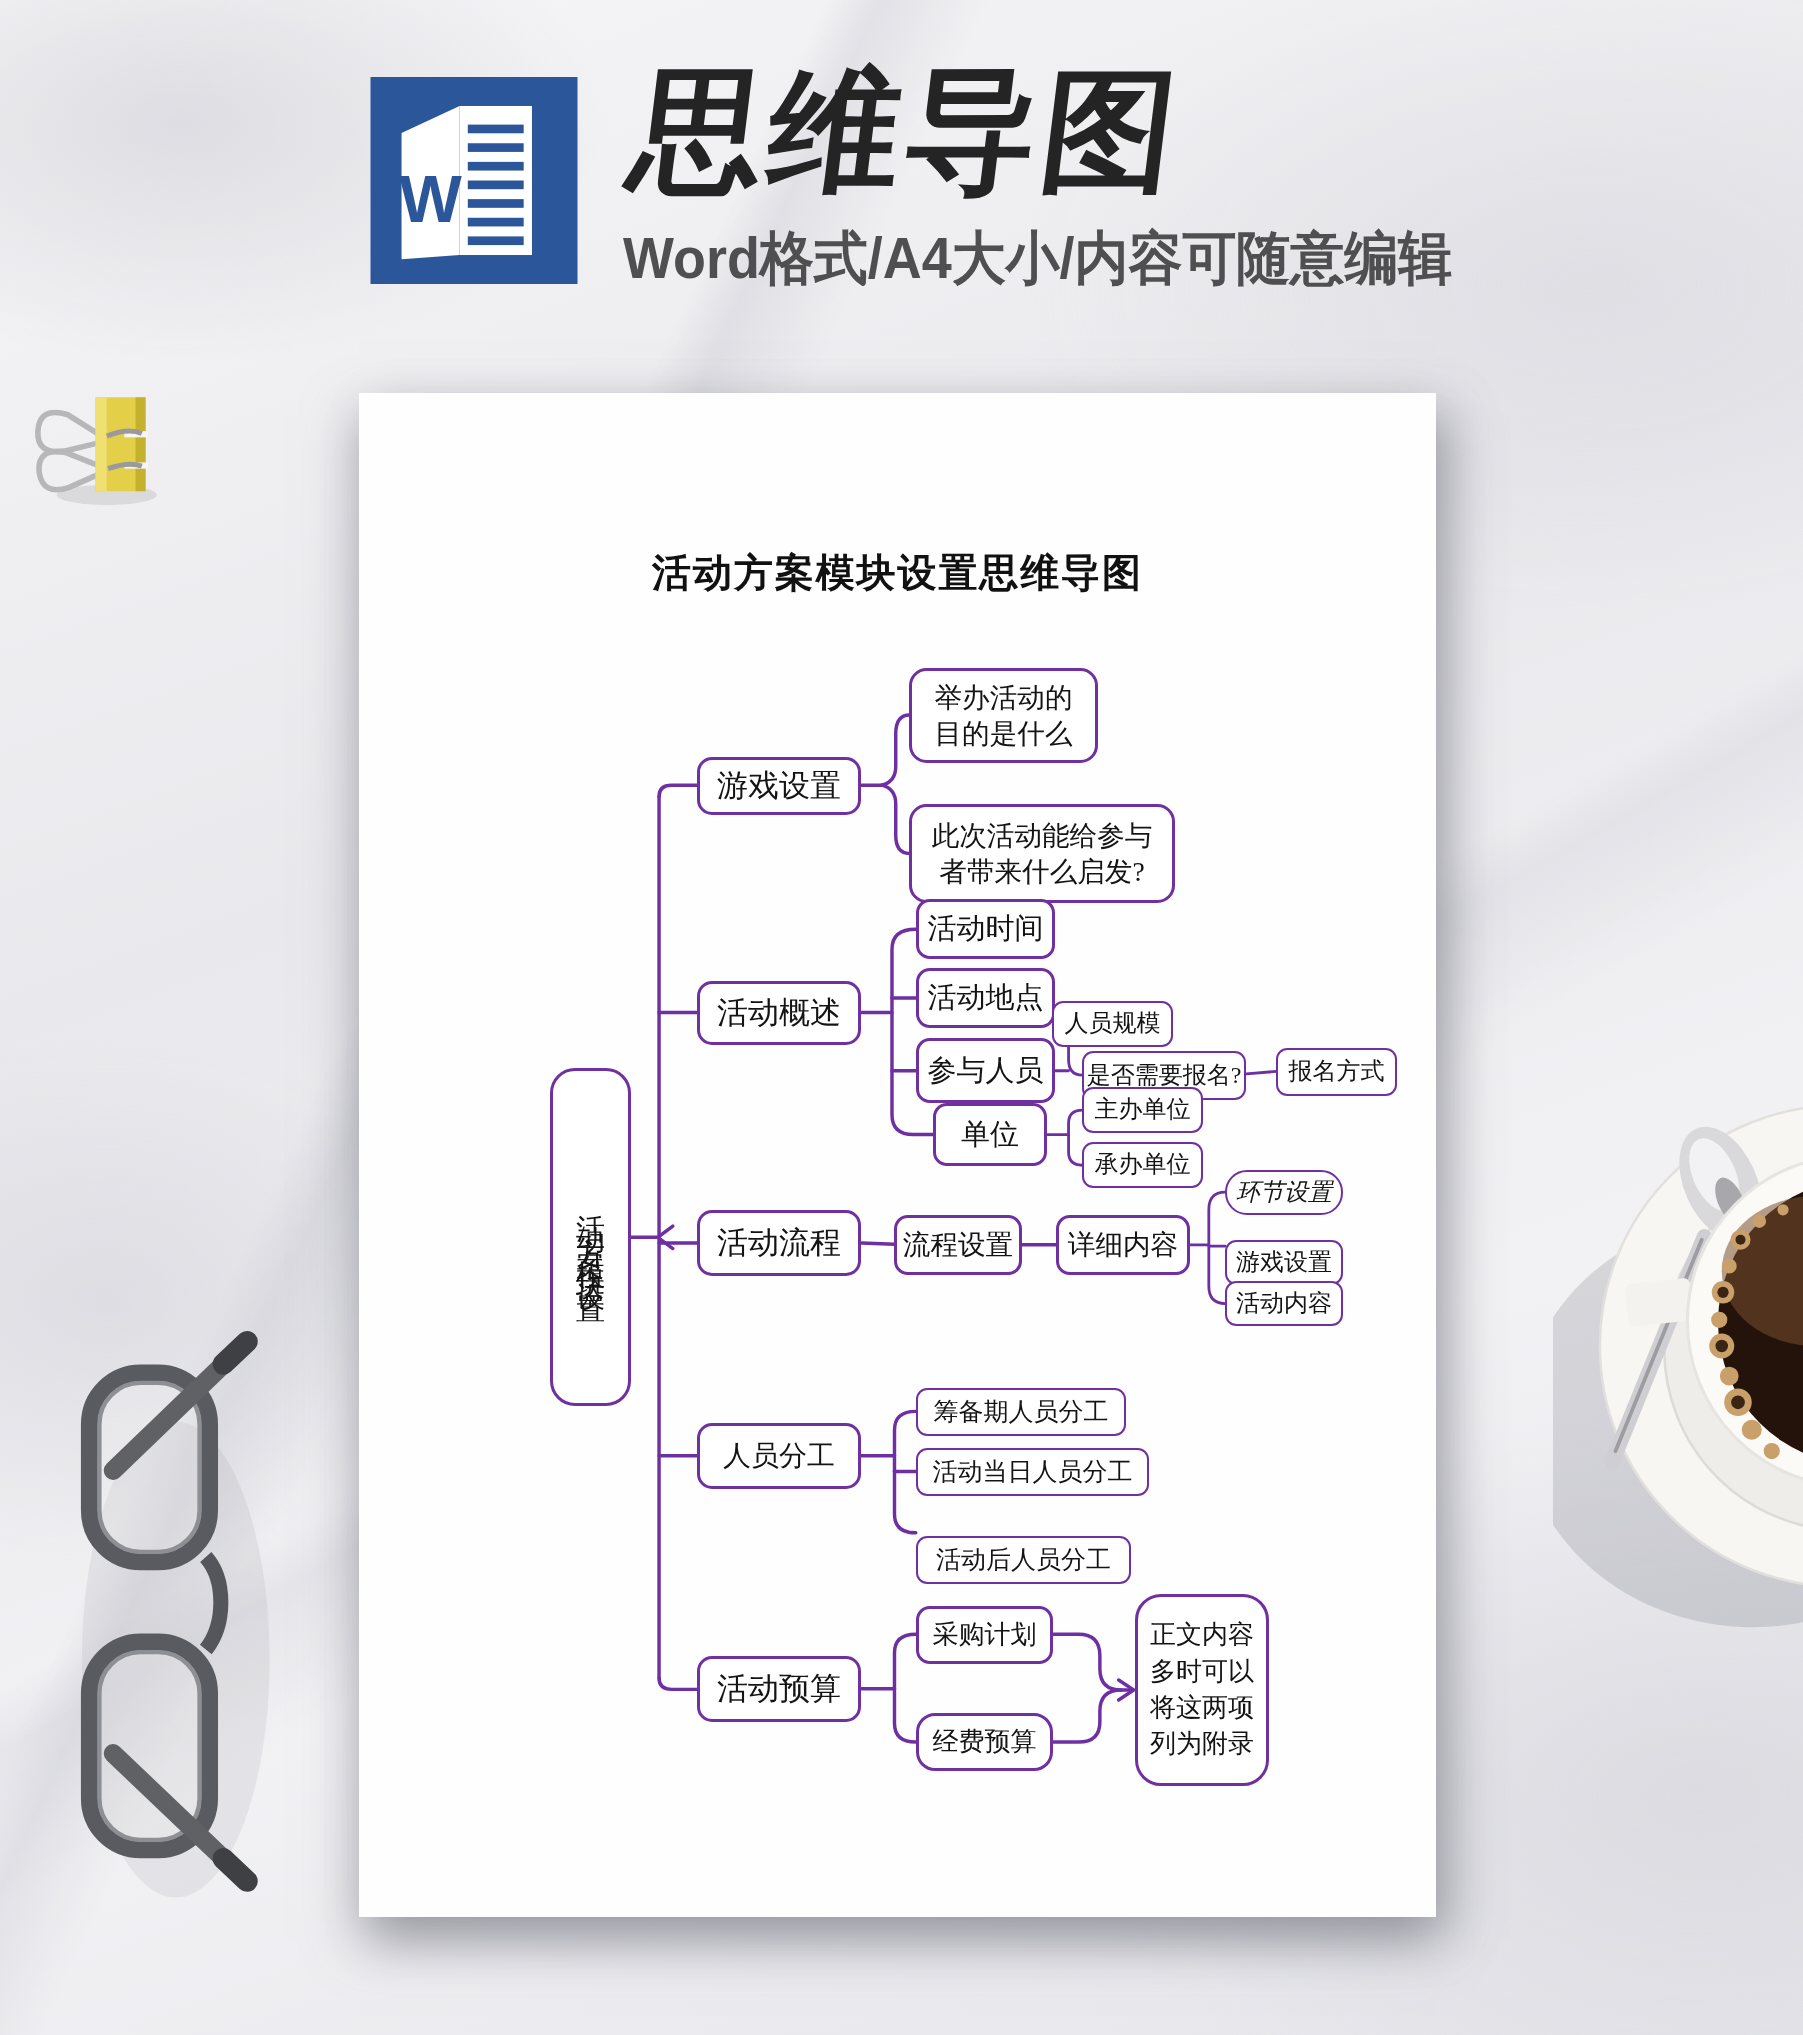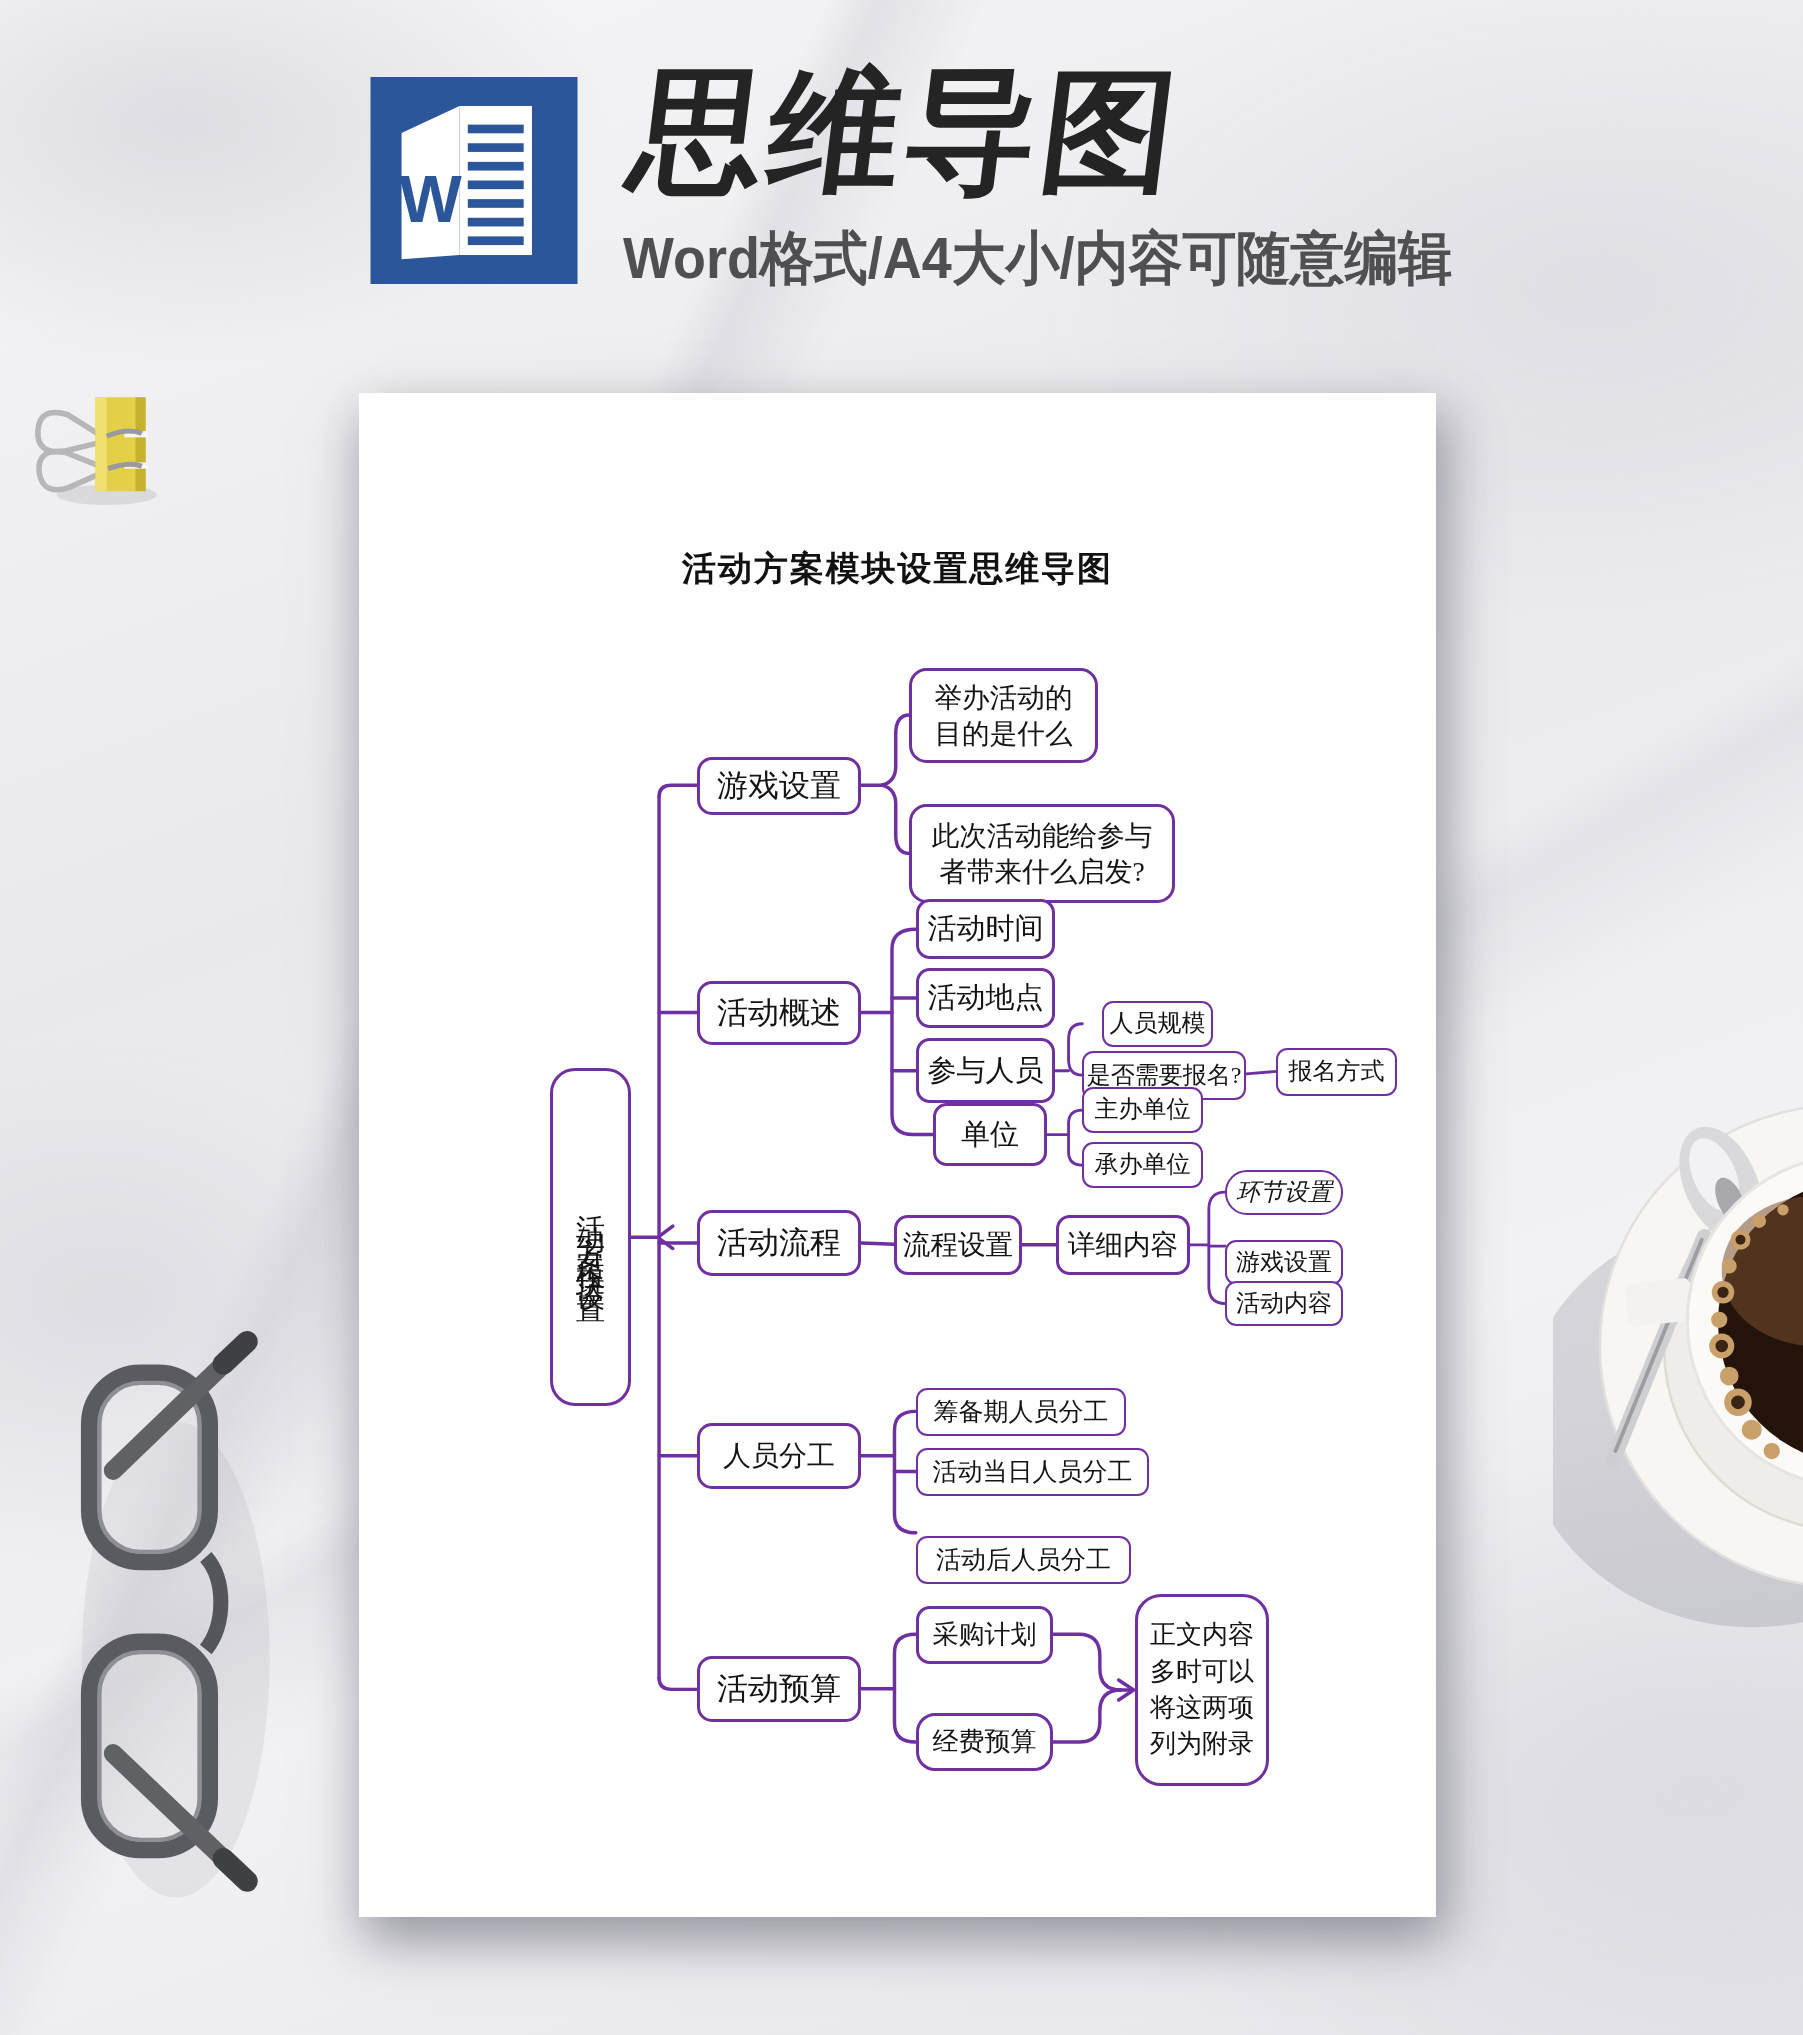--- a/index.html
+++ b/index.html
@@ -29,21 +29,21 @@
     transform:scaleX(.93);transform-origin:left top;letter-spacing:0px;white-space:nowrap;
   }
   
   .paper{
     position:absolute;left:359px;top:393px;width:1077px;height:1524px;background:#fefefe;
     box-shadow:0 22.5px 50px rgba(105,105,118,.50), 17.5px 19px 44px rgba(125,125,138,.35);
   }
   .doc-title{
     position:absolute;left:359px;top:546px;width:1077px;text-align:center;
     font-family:"Liberation Serif","DejaVu Serif",serif;font-weight:700;
-    font-size:34px;color:#111;letter-spacing:1.9px;
+    font-size:39px;color:#111;letter-spacing:1.9px;
   }
   
   .mm-node{
     position:absolute;box-sizing:border-box;background:#fff;border:3.1px solid #7030a0;
     display:flex;align-items:center;justify-content:center;text-align:center;
     font-family:"Liberation Serif","DejaVu Serif",serif;color:#141414;
     white-space:pre-line;line-height:1.3;
   }
   .mm-root{
     writing-mode:vertical-rl;letter-spacing:11.3px;line-height:1;
@@ -132,21 +132,21 @@
   <div class="mm-node" style="left:697px;top:757px;width:164px;height:58px;font-size:31px;border-radius:15px;">游戏设置</div>
   <div class="mm-node" style="left:909px;top:668px;width:189px;height:95px;font-size:27.6px;border-radius:17.5px;">举办活动的
 目的是什么</div>
   <div class="mm-node" style="left:909px;top:804px;width:266px;height:99px;font-size:27.6px;border-radius:17.5px;">此次活动能给参与
 者带来什么启发?</div>
 
   <div class="mm-node" style="left:697px;top:981px;width:164px;height:64px;font-size:31px;border-radius:15px;">活动概述</div>
   <div class="mm-node" style="left:916px;top:899px;width:139px;height:60px;font-size:29px;border-radius:13.8px;">活动时间</div>
   <div class="mm-node" style="left:916px;top:968px;width:139px;height:60px;font-size:29px;border-radius:13.8px;">活动地点</div>
   <div class="mm-node" style="left:916px;top:1038px;width:139px;height:65px;font-size:29px;border-radius:13.8px;">参与人员</div>
-  <div class="mm-node" style="left:1102px;top:1001px;width:111px;height:46px;font-size:24px;border-width:2.5px;border-radius:11.3px;">人员规模</div>
+  <div class="mm-node" style="left:1052px;top:1001px;width:121px;height:46px;font-size:24px;border-width:2.5px;border-radius:11.3px;">人员规模</div>
   <div class="mm-node" style="left:1082px;top:1051px;width:164px;height:49px;font-size:24px;border-width:2.5px;border-radius:11.3px;text-align:center;">是否需要报名?</div>
   <div class="mm-node" style="left:1276px;top:1048px;width:121px;height:48px;font-size:24px;border-width:2.5px;border-radius:11.3px;">报名方式</div>
   <div class="mm-node" style="left:933px;top:1103px;width:114px;height:63px;font-size:29px;border-radius:13.8px;">单位</div>
   <div class="mm-node" style="left:1082px;top:1087px;width:121px;height:46px;font-size:24px;border-width:2.5px;border-radius:11.3px;">主办单位</div>
   <div class="mm-node" style="left:1082px;top:1142px;width:121px;height:46px;font-size:24px;border-width:2.5px;border-radius:11.3px;">承办单位</div>
 
   <div class="mm-node" style="left:697px;top:1210px;width:164px;height:66px;font-size:31px;border-radius:15px;">活动流程</div>
   <div class="mm-node" style="left:894px;top:1215px;width:128px;height:60px;font-size:27.6px;border-radius:13.8px;">流程设置</div>
   <div class="mm-node" style="left:1056px;top:1215px;width:134px;height:60px;font-size:27.6px;border-radius:13.8px;text-align:center;">详细内容</div>
   <div class="mm-node" style="left:1225px;top:1170px;width:118px;height:45px;font-size:24px;border-width:2.5px;border-radius:22px;font-style:italic;">环节设置</div>

